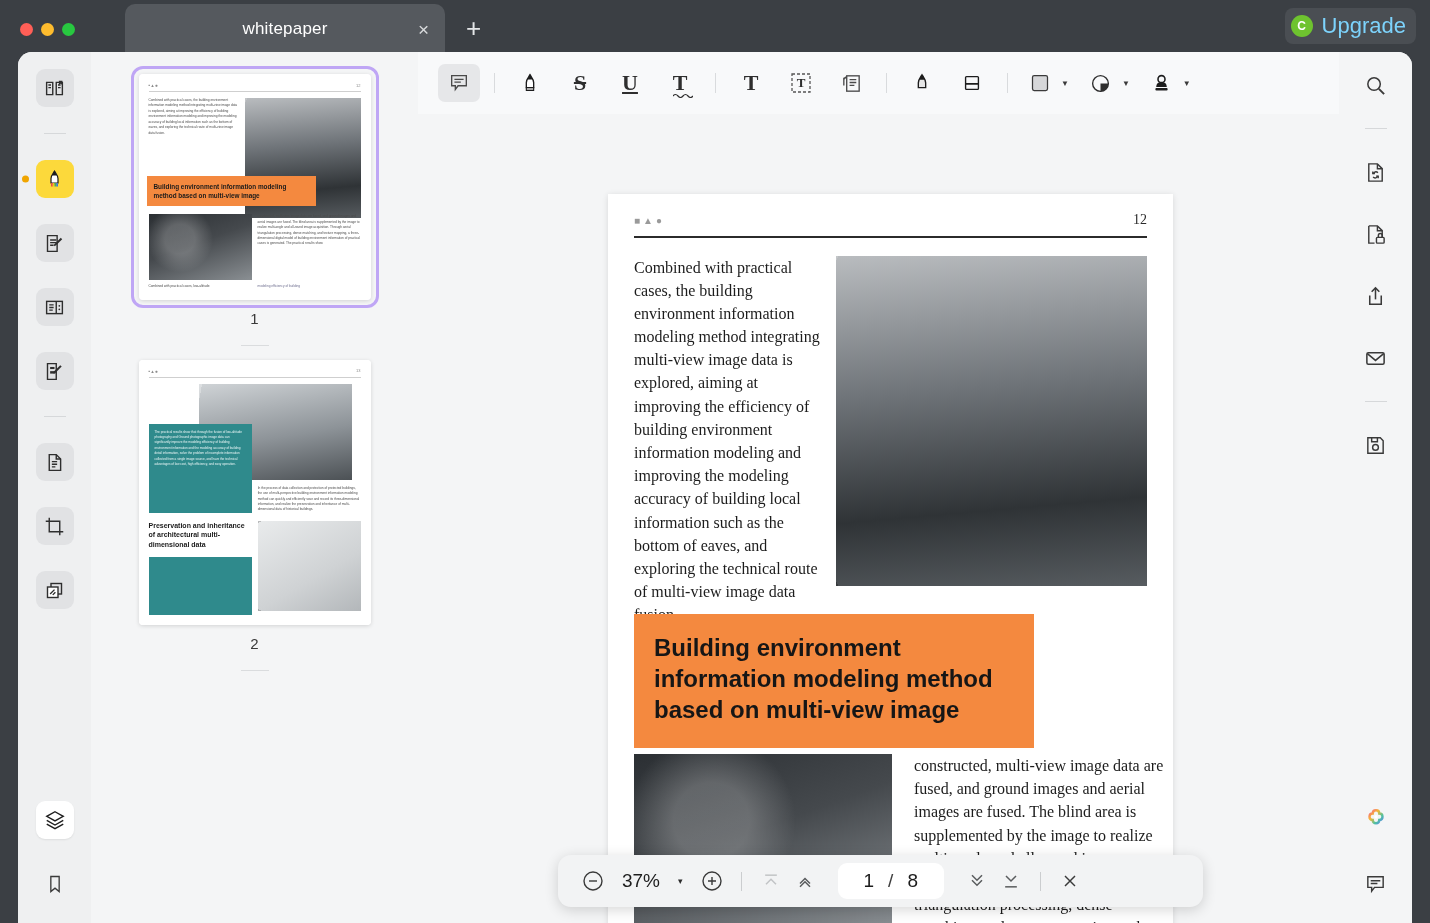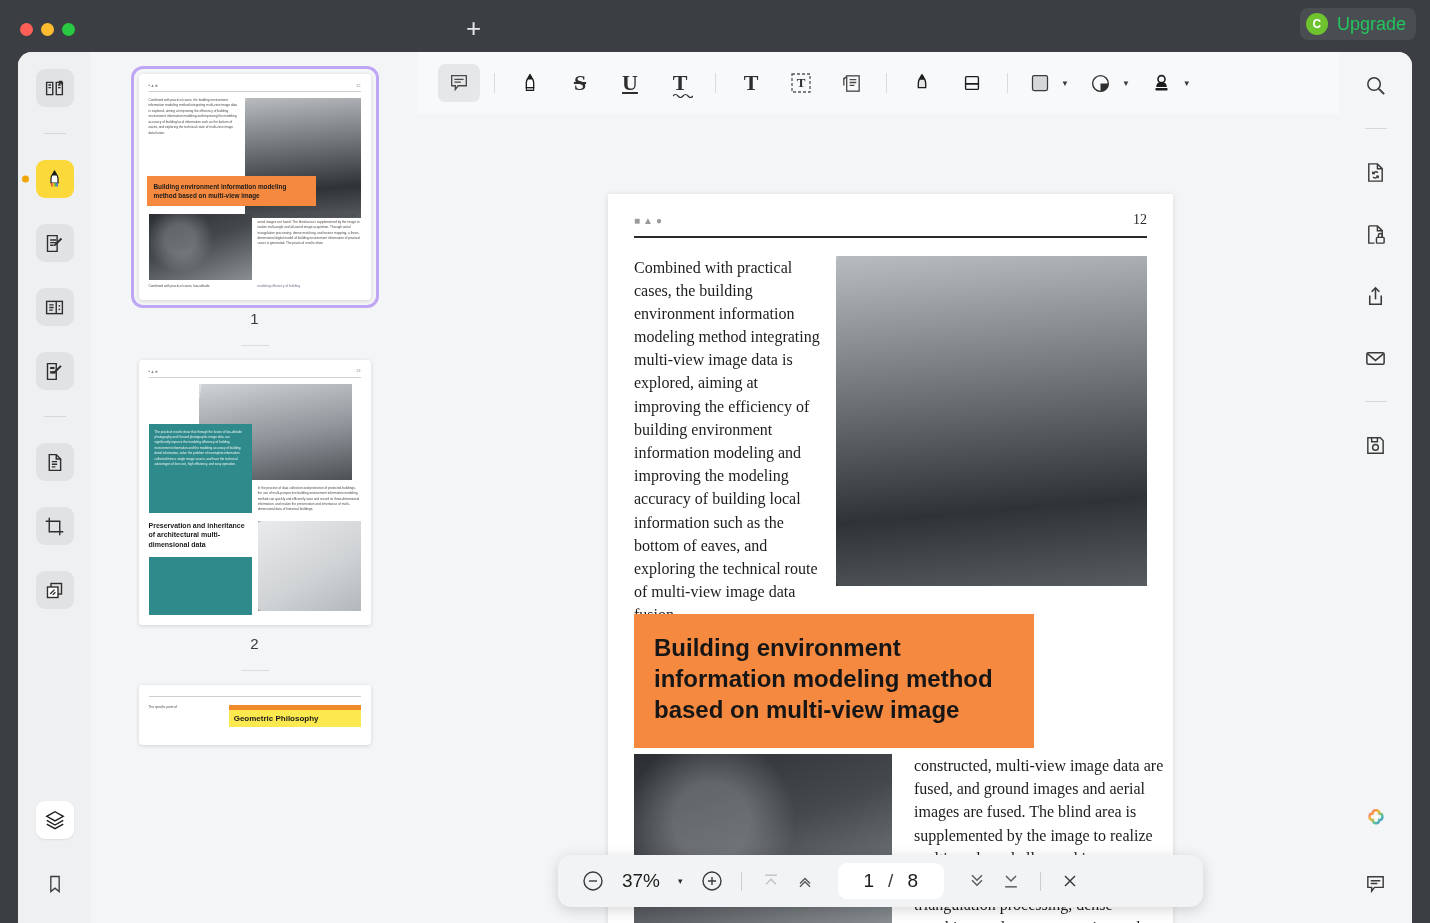--- a/index.html
+++ b/index.html
@@ -46,21 +46,21 @@
     display: flex; align-items: center; gap: 9px;
     background: #4a4e53; border-radius: 8px;
     padding: 5px 10px 5px 6px; cursor: pointer;
   }
   .upgrade-badge {
     width: 22px; height: 22px; border-radius: 50%;
     background: #6ec32f; color: #fff;
     font-size: 12px; display: flex; align-items: center; justify-content: center;
     font-weight: 600;
   }
-  .upgrade-label { color: #22c55e; font-size: 18px; }
+  .upgrade-label { color: #7dd3fc; font-size: 22px; }
 
   
   .window {
     position: absolute; left: 18px; top: 52px;
     width: 1394px; height: 871px;
     background: #f4f5f6;
     border-radius: 14px 14px 0 0;
     overflow: hidden;
   }
 
@@ -235,20 +235,24 @@
 
 <div id="app">
 
   <div class="titlebar">
     <div class="traffic">
       <div class="light red"></div>
       <div class="light yellow"></div>
       <div class="light green"></div>
     </div>
 
+    <div class="tab">
+      <span class="tab-title">whitepaper</span>
+      <span class="tab-close">×</span>
+    </div>
     <div class="newtab">+</div>
 
     <div class="upgrade">
       <span class="upgrade-badge">C</span>
       <span class="upgrade-label">Upgrade</span>
     </div>
   </div>
 
   <div class="window">
 
@@ -414,34 +418,20 @@
                 <div class="tp-teal" style="height:58px;margin-top:8px"></div>
               </div>
               <div class="tp-img photo-d" style="width:50%;height:90px"></div>
             </div>
           </div>
         </div>
         <div class="thumb-num">2</div>
         <div class="thumb-sep"></div>
       </div>
 
-      <div class="thumb-wrap">
-        <div class="thumb-card" style="height:60px">
-          <div class="tp">
-            <div class="tp-rule"></div>
-            <div style="display:flex;gap:6px;margin-top:8px">
-              <div class="tp-text" style="width:36%">The specific point of</div>
-              <div style="width:64%">
-                <div style="height:5px;background:#f08a2a"></div>
-                <div style="background:#fbe94f;padding:4px 5px;font-size:8px;font-weight:700;color:#1b1b1b">Geometric Philosophy</div>
-              </div>
-            </div>
-          </div>
-        </div>
-      </div>
     </div>
 
     <div class="toolbar">
 
       <div class="tool active">
         <span>
           <svg width="22" height="22" viewBox="0 0 24 24" fill="none" stroke="#4a4a4a" stroke-width="1.5">
             <path d="M4 4h16v11H11l-3 4v-4H4z"></path>
               <path d="M7 8h10M7 11h7" stroke="#4a4a4a"></path>
           </svg>

